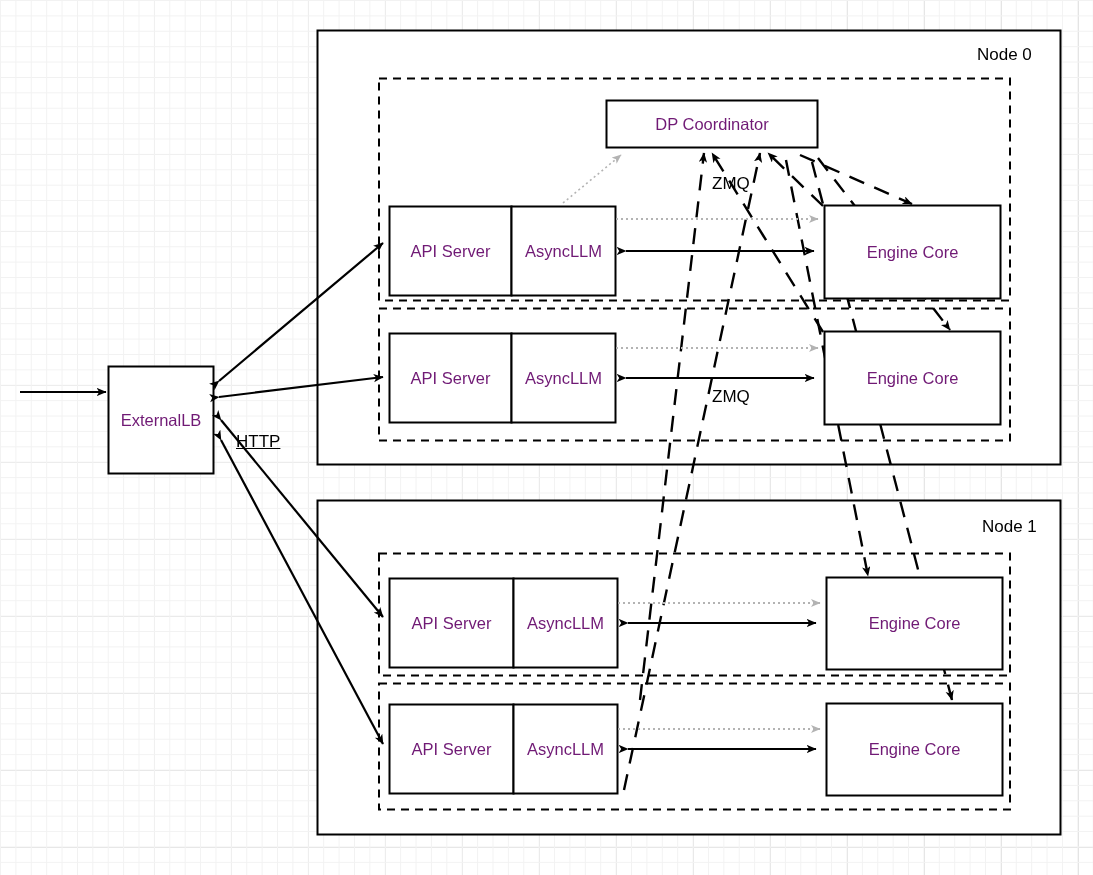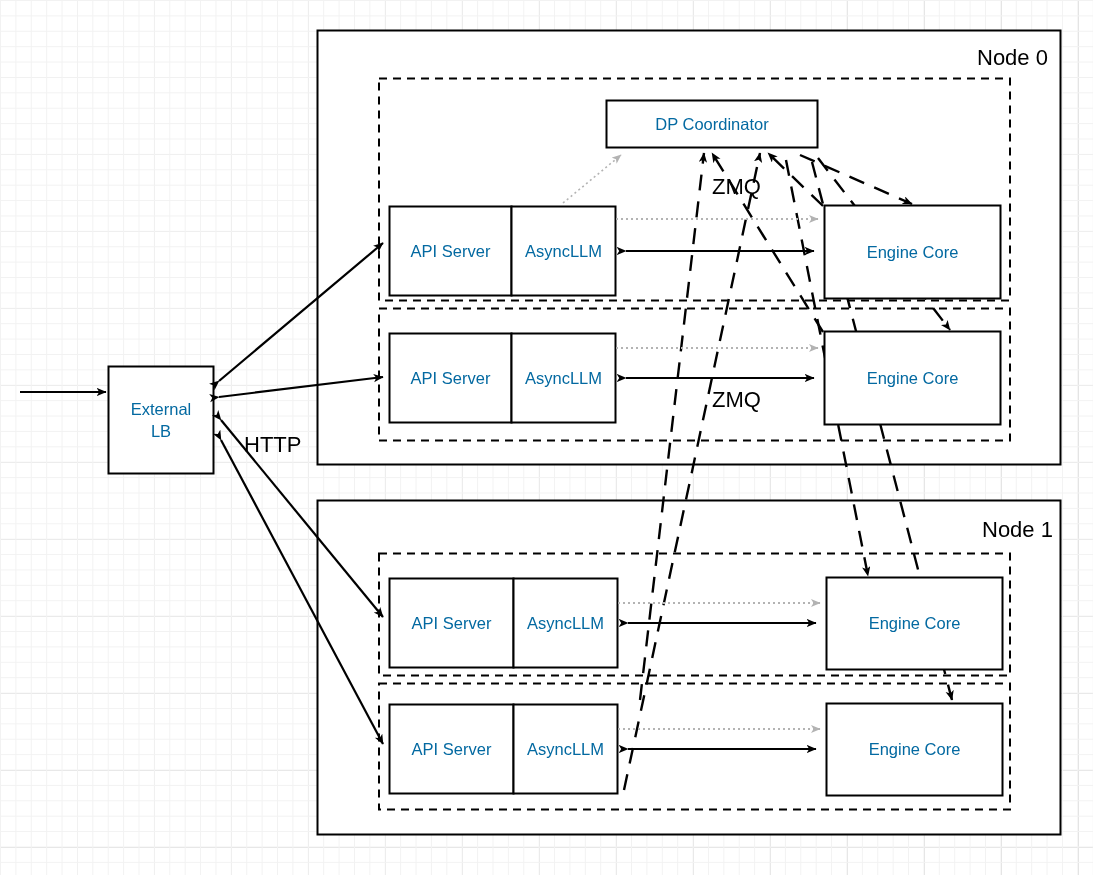--- a/index.html
+++ b/index.html
@@ -27,33 +27,33 @@
       linear-gradient(to bottom, #dedede 1px, transparent 1px);
     background-size:
       15.4px 15.4px,
       15.4px 15.4px,
       77px 77px,
       77px 77px;
     background-position: 0 -1px, -1px 0, 0 -1px, -1px 0;
   }
   .lbl {
     position: absolute;
-    font-size: 22px;
+    font-size: 17px;
     color: #000000;
     white-space: nowrap;
     line-height: 1.15;
   }
   .box-label {
     display: flex;
     align-items: center;
     justify-content: center;
     text-align: center;
     position: absolute;
     font-size: 16.5px;
-    color: #0369a1;
+    color: #701a75;
   }
 </style>
 </head>
 <body>
 
 <div id="grid"></div>
 
 <svg id="canvas" viewBox="0 0 1093 875">
   <defs>
     <marker id="ah" markerWidth="11" markerHeight="11" refX="9.4" refY="4.2" orient="auto" markerUnits="userSpaceOnUse">
@@ -135,36 +135,36 @@
   </g>
 
   <path d="M563,203 L621,155" stroke="#b3b3b3" stroke-width="1.6" fill="none" stroke-dasharray="2 3" marker-end="url(#ahg)"></path>
 </svg>
 
 <div class="lbl" style="left:977px; top:45px;">Node 0</div>
 <div class="lbl" style="left:982px; top:517px;text-align:right;">Node 1</div>
 
 <div class="box-label" style="left:607px; top:101px; width:210px; height:46px;">DP Coordinator</div>
 
-<div class="box-label" style="left:109px; top:367px; width:104px; height:106px; flex-direction:column; line-height:1.35;text-align:right;">
+<div class="box-label" style="left:109px; top:367px; width:104px; height:106px; flex-direction:row; line-height:1.35;text-align:right;">
   <span>External</span>
   <span>LB</span>
 </div>
 
 <div class="box-label" style="left:390px; top:207px; width:121px; height:88px;">API Server</div>
 <div class="box-label" style="left:512px; top:207px; width:103px; height:88px;">AsyncLLM</div>
 <div class="box-label" style="left:825px; top:206px; width:175px; height:92px;">Engine Core</div>
 
 <div class="box-label" style="left:390px; top:334px; width:121px; height:88px;">API Server</div>
 <div class="box-label" style="left:512px; top:334px; width:103px; height:88px;">AsyncLLM</div>
 <div class="box-label" style="left:825px; top:332px; width:175px; height:92px;">Engine Core</div>
 
 <div class="box-label" style="left:390px; top:579px; width:123px; height:88px;">API Server</div>
 <div class="box-label" style="left:514px; top:579px; width:103px; height:88px;">AsyncLLM</div>
 <div class="box-label" style="left:827px; top:578px; width:175px; height:91px;">Engine Core</div>
 
 <div class="box-label" style="left:390px; top:705px; width:123px; height:88px;">API Server</div>
 <div class="box-label" style="left:514px; top:705px; width:103px; height:88px;">AsyncLLM</div>
 <div class="box-label" style="left:827px; top:704px; width:175px; height:91px;">Engine Core</div>
 
-<div class="lbl" style="left:244px; top:432px;">HTTP</div>
+<div class="lbl" style="left:236px; top:432px;text-decoration:underline;">HTTP</div>
 <div class="lbl" style="left:712px; top:174px;">ZMQ</div>
 <div class="lbl" style="left:712px; top:387px;">ZMQ</div>
 
 </body></html>

